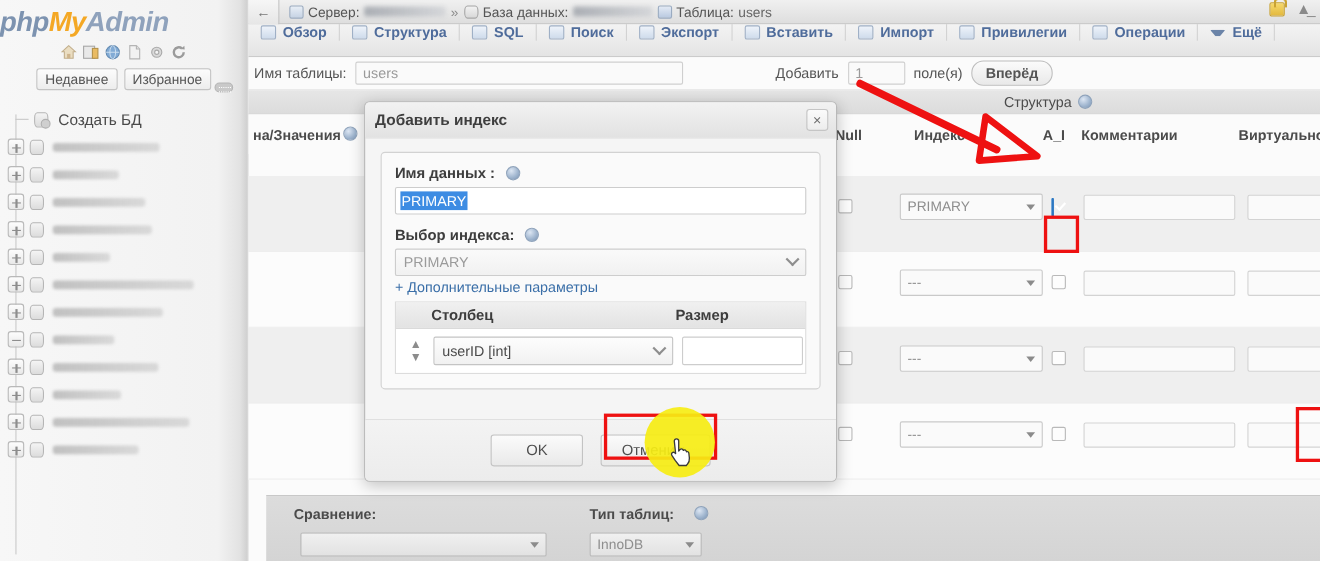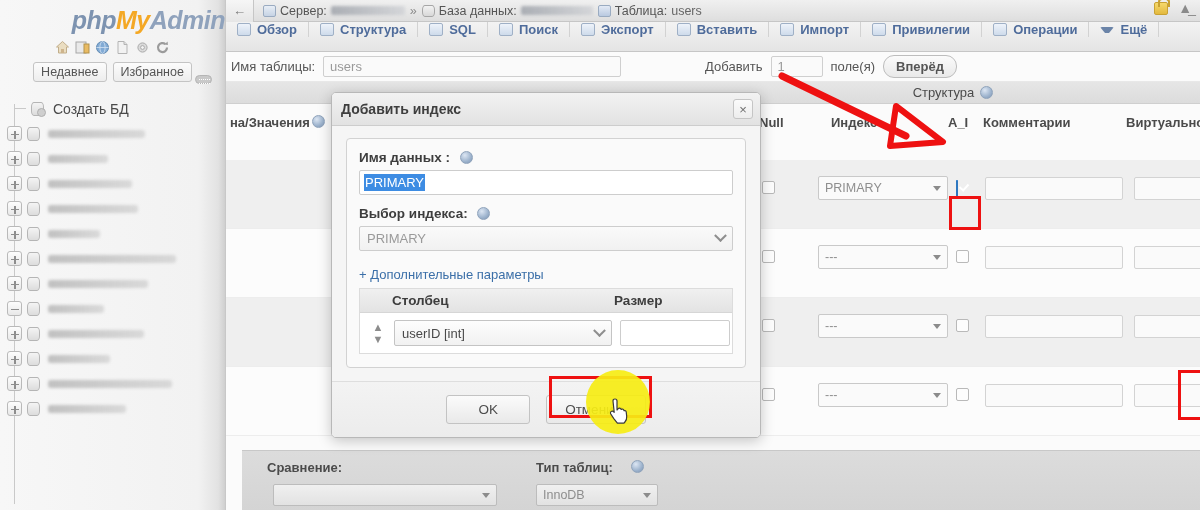--- a/index.html
+++ b/index.html
@@ -16,21 +16,21 @@
   #root { position: relative; width: 1200px; height: 510px; overflow: hidden; background: #fff; }
 
   
   #sidebar {
     position: absolute; left: 0; top: 0; width: 226px; height: 510px;
     background: linear-gradient(to right,#f7f7f7 0%,#f2f2f2 88%,#e2e2e2 97%,#cfcfcf 100%);
     border-right: 1px solid #c8c8c8;
     overflow: hidden;
   }
   #pma-logo {
-    text-align: right; padding-top: 6px;
+    text-align: left; padding-top: 6px;
     font-size: 25px; font-style: italic; font-weight: bold;
     letter-spacing: -0.5px; white-space: nowrap;
   }
   #pma-logo .php { color: #7d93b0; }
   #pma-logo .my  { color: #f4a825; }
   #pma-logo .admin { color: #8fa2bc; }
 
   #sidebar-icons {
     display: flex; justify-content: center; gap: 5px;
     margin-top: 3px; height: 18px; align-items: center;
@@ -258,21 +258,21 @@
     font-family: "Liberation Sans", sans-serif;
   }
   #idxchoice-select {
     margin-top: 3px; width: 100%; height: 25px; border: 1px solid #cdcdcd; border-radius: 2px;
     background: linear-gradient(to bottom,#fafafa,#f1f1f1);
     display: flex; align-items: center; justify-content: space-between; padding: 0 7px;
     font-size: 13px; color: #9a9a9a;
   }
   .chev { width: 9px; height: 9px; border-right: 2px solid #8e8e8e; border-bottom: 2px solid #8e8e8e;
           transform: rotate(45deg) translate(-2px,-2px); }
-  #advlink { margin-top: 16px; font-size: 13px; color: #3b6fa8; cursor: pointer; }
+  #advlink { margin-top: 2px; font-size: 13px; color: #3b6fa8; cursor: pointer; }
   #adv-table { margin-top: 6px; width: 100%; background: #fff; border: 1px solid #dcdcdc; }
   #adv-head { display: flex; height: 24px; background: linear-gradient(to bottom,#f0f0f0,#e3e3e3);
               border-bottom: 1px solid #d6d6d6; align-items: center;
               font-size: 13.5px; font-weight: bold; color: #3d3d3d; }
   #adv-head .h-handle { width: 32px; }
   #adv-head .h-col { flex: 1; }
   #adv-head .h-size { width: 118px; }
   #adv-row { display: flex; align-items: center; height: 40px; padding: 0 2px; }
   #adv-row .handle { width: 32px; display: flex; justify-content: center; color: #8c8c8c; font-size: 11px; cursor: grab; }
   #col-select {
@@ -579,21 +579,21 @@
     </div>
 
     <div id="bottombar">
       <span class="bl" style="left:25px">Сравнение:</span>
       <span class="bsel" style="left:31px;width:224px">
         <span></span>
         <span class="caret"></span>
       </span>
       <span class="bl" style="left:294px">Тип таблиц:</span>
       <span class="help-ic" style="position:absolute;left:383px;top:9px"></span>
-      <span class="bsel" style="left:294px;width:122px">
+      <span class="bsel" style="left:294px;width:102px">
         <span>InnoDB</span>
         <span class="caret"></span>
       </span>
     </div>
   </div>
 
   <div id="modal">
     <div id="modal-head">
       <span id="modal-title">Добавить индекс</span>
       <span id="modal-close">×</span>

